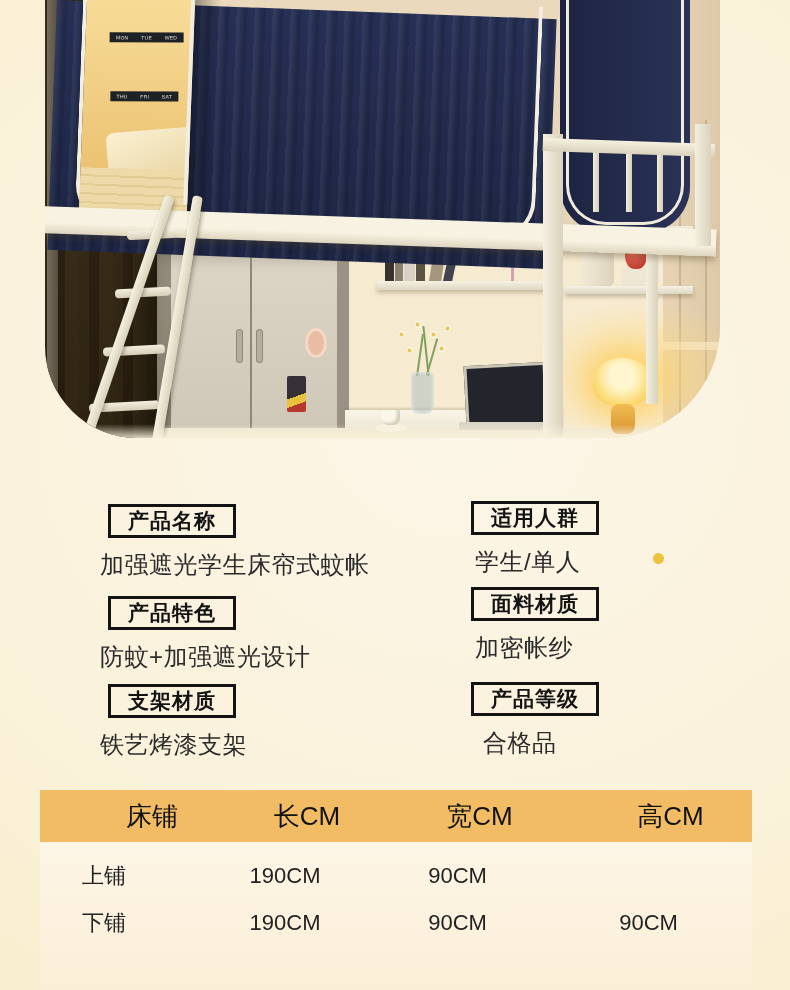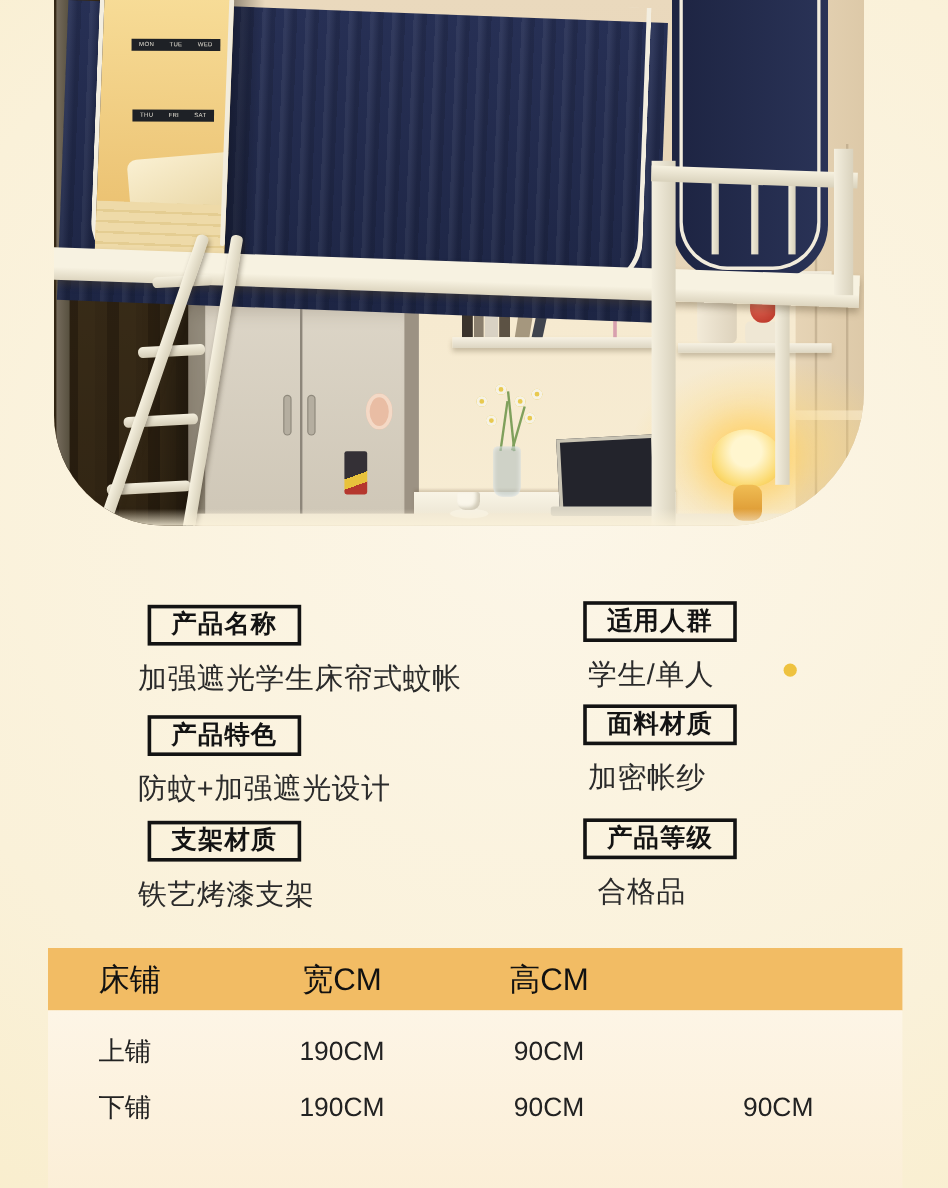--- a/index.html
+++ b/index.html
@@ -131,32 +131,32 @@
   .ladder{left:8px;top:196px;width:170px;height:242px;}
   .ladder *{position:absolute;}
   .rail{width:10px;border-radius:4px;background:linear-gradient(90deg,#f6f1e0,#d8d1bb);box-shadow:2px 2px 4px rgba(50,40,25,.4);}
   .rail-l{left:112px;top:0;height:256px;transform:rotate(19deg);transform-origin:top center;}
   .rail-r{left:140px;top:0;height:252px;transform:rotate(9.5deg);transform-origin:top center;}
   .rung{height:9px;border-radius:4px;background:linear-gradient(#f4efde,#d5cdb7);transform:rotate(-3deg);}
   .r1{left:74px;top:34px;width:50px;} .r2{left:62px;top:92px;width:56px;}
   .r3{left:50px;top:150px;width:62px;} .r4{left:36px;top:206px;width:70px;}
 
   
-  .spec{position:absolute;margin-left:15px;}
+  .spec{position:absolute;}
   .spec-box{display:inline-block;border:3px solid #131313;padding:1px 17px;margin-left:8px;
       font-size:21px;font-weight:700;color:#131313;letter-spacing:1px;line-height:26px;}
   .spec-value{margin-top:11px;font-size:24px;color:#2b2b2b;letter-spacing:.5px;}
   .dot{position:absolute;left:653px;top:553px;width:11px;height:11px;border-radius:50%;background:#eec23f;}
 
   
   .size-table{position:absolute;left:40px;top:790px;width:712px;height:200px;}
   .t-head{display:grid;grid-template-columns:160px 170px 175px 1fr;height:52px;align-items:center;
       background:#f2bc64;font-size:26px;color:#111;}
   .t-head div:first-child{padding-left:42px;}
-  .t-head div{text-align:center;}
+  .t-head div{text-align:center;margin-left:44px;}
   .t-head div:first-child{text-align:left;}
   .t-body{height:148px;background:linear-gradient(180deg,#fdf5e6,#fbeed6);padding-top:10px;}
   .t-row{display:grid;grid-template-columns:160px 170px 175px 1fr;height:47px;align-items:center;
       font-size:22px;color:#222;}
   .t-row div{text-align:center;}
   .t-row div:first-child{text-align:left;padding-left:42px;}
 </style>
 </head>
 <body>
 
@@ -295,20 +295,21 @@
   </div>
   <div class="spec" style="left:463px;top:682px;">
     <span class="spec-box">产品等级</span>
     <div class="spec-value" style="padding-left:20px;">合格品</div>
   </div>
   <div class="dot"></div>
 
   <div class="size-table">
     <div class="t-head">
       <div>床铺</div>
+      <div>长CM</div>
       <div>宽CM</div>
       <div>高CM</div>
     </div>
     <div class="t-body">
       <div class="t-row">
         <div>上铺</div>
         <div>190CM</div>
         <div>90CM</div>
       </div>
       <div class="t-row">

